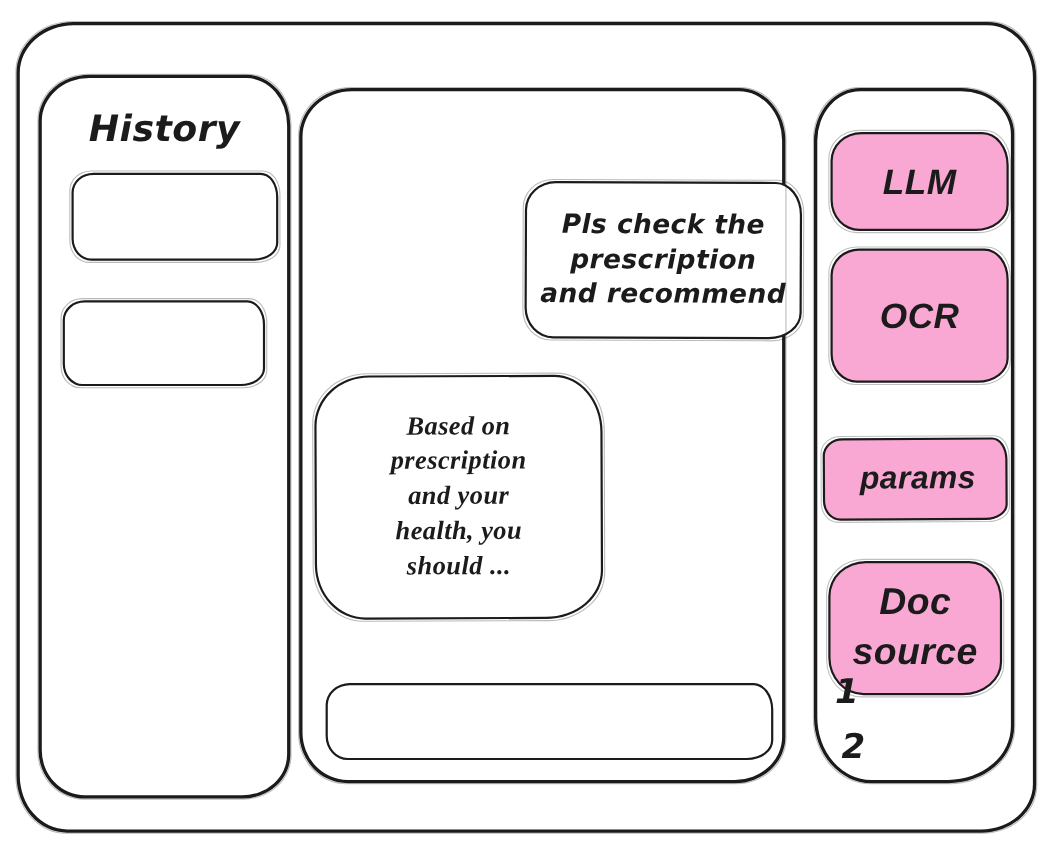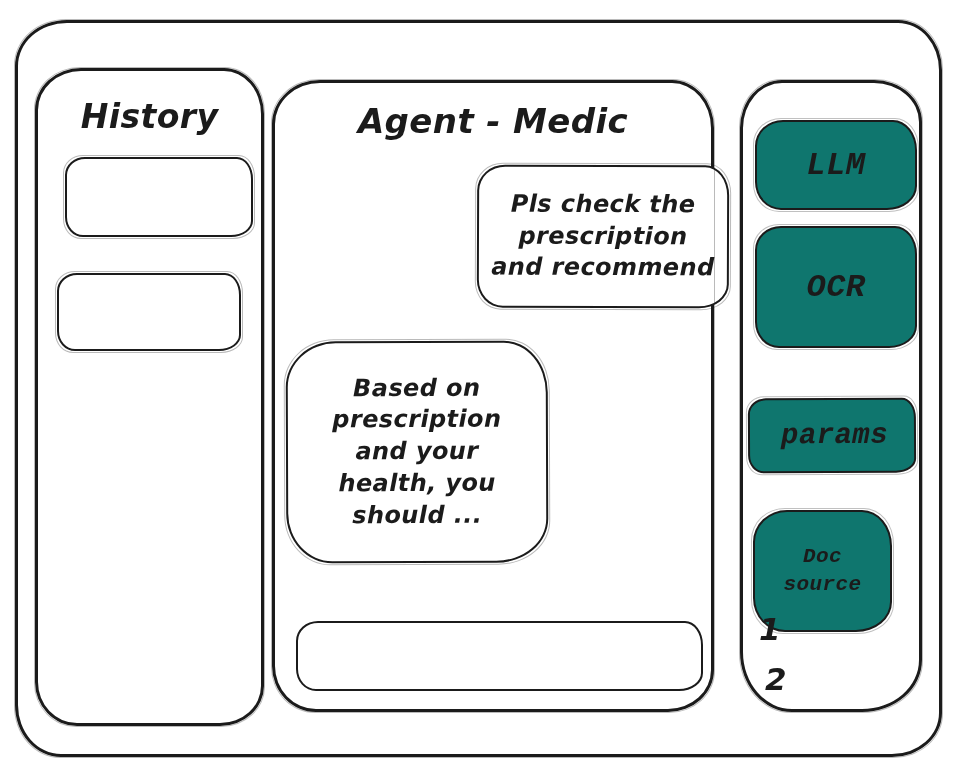--- a/index.html
+++ b/index.html
@@ -79,43 +79,43 @@
   .bubble.user {
     left: 181px; top: 82px; width: 252px; height: 143px;
     border-radius: 28px 24px 30px 26px / 26px 30px 24px 28px;
     transform: rotate(0.2deg);
     margin-left: 21px;
   }
   .bubble.assistant {
     left: 11px; top: 258px; width: 262px; height: 222px;
     border-radius: 50px 44px 52px 46px / 46px 52px 44px 50px;
     transform: rotate(-0.2deg);
+    font-family: Liberation Serif, serif;
   }
   .msg-input {
     left: 21px; top: 538px; width: 407px; height: 70px;
     border-radius: 22px 18px 24px 20px / 20px 24px 18px 22px;
     border-width: 2.8px;
     outline: none;
     font: inherit;
   }
 
   
   .tools-panel {
     left: 740px; top: 80px; width: 182px; height: 632px;
     border-radius: 42px 48px 60px 52px / 48px 42px 52px 60px;
   }
   .tool {
     position: absolute; box-sizing: border-box;
     display: flex; align-items: center; justify-content: center;
-    background: #0f766e;
+    background: #f9a8d4;
     border: 2.8px solid #1b1b1b;
     text-align: center;
     cursor: pointer;
     padding: 2px 10px;
-    font-family: Liberation Mono, monospace;
   }
   .tool::after {
     content: "";
     position: absolute;
     inset: -4px;
     border: 1.3px solid rgba(27,27,27,0.28);
     border-radius: inherit;
     pointer-events: none;
   }
   .tool-llm {
@@ -129,23 +129,23 @@
     font-size: 32px;
   }
   .tool-params {
     left: 5px; top: 315px; width: 168px; height: 75px;
     border-radius: 18px 14px 20px 16px / 16px 20px 14px 18px;
     font-size: 29px;
     transform: rotate(-0.3deg);
     padding-left: 15px;
   }
   .tool-doc {
-    left: 10px; top: 427px; width: 139px; height: 122px;
+    left: 10px; top: 427px; width: 158px; height: 122px;
     border-radius: 34px 30px 36px 32px / 32px 36px 30px 34px;
-    font-size: 21px;
+    font-size: 34px;
     line-height: 1.35;
   }
   .doc-num {
     position: absolute;
     font-size: 31px;
     cursor: pointer;
   }
   .doc-num-1 { left: 16px; top: 528px; }
   .doc-num-2 { left: 22px; top: 578px; }
 </style>
@@ -156,21 +156,20 @@
 
   <div class="sk frame"></div>
 
   <aside class="sk history-panel">
     <h2 class="hand history-title">History</h2>
     <div class="sk hist-item"></div>
     <div class="sk hist-item second"></div>
   </aside>
 
   <main class="sk chat-panel">
-    <h1 class="hand chat-title">Agent - Medic</h1>
     <div class="sk hand bubble user">Pls check the
 prescription
 and recommend</div>
     <div class="sk hand bubble assistant">Based on
 prescription
 and your
 health, you
 should ...</div>
     <input class="sk msg-input" type="text" value="" style="">
   </main>

